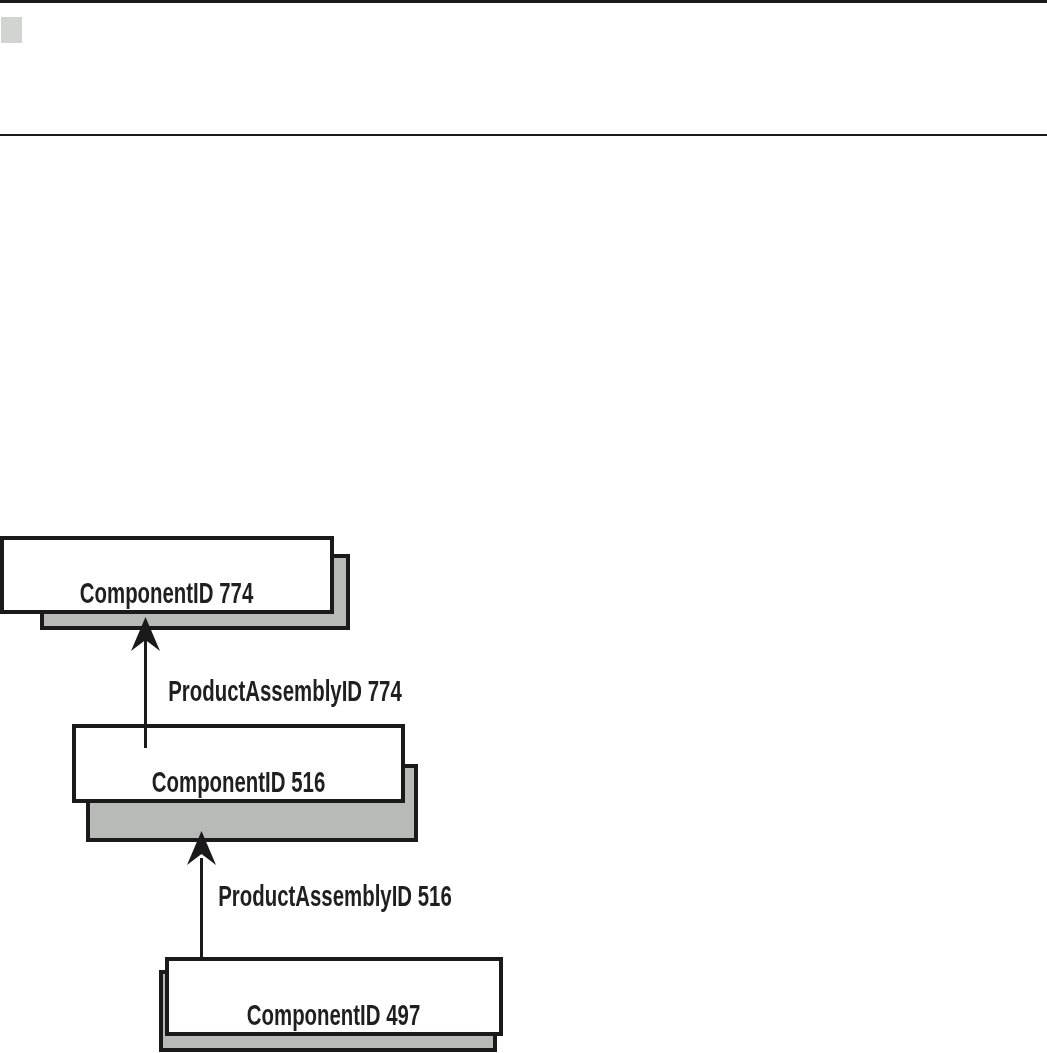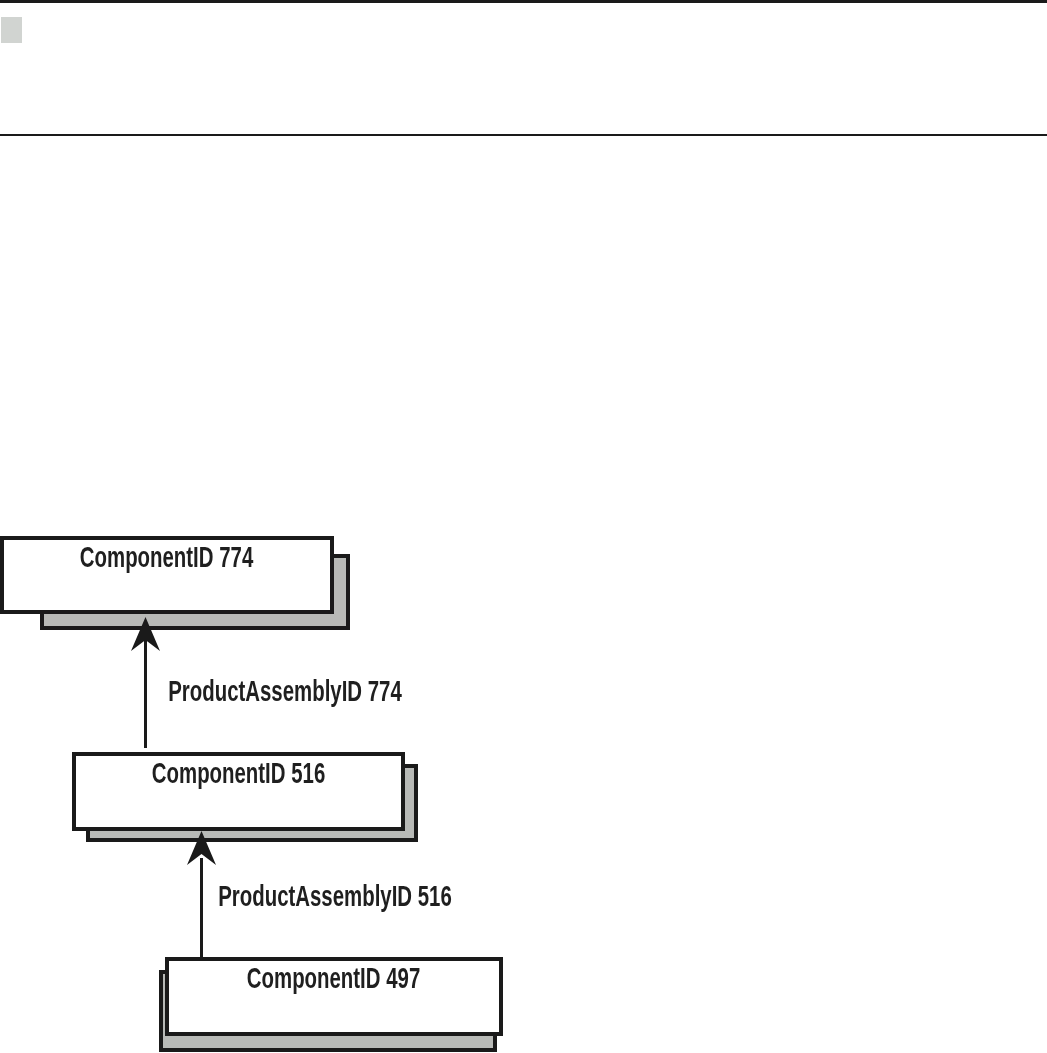--- a/index.html
+++ b/index.html
@@ -16,21 +16,21 @@
 
   .node-shadow {
     position: absolute;
     background: var(--shadow-fill, #b8bab7);
     border: 4px solid var(--ink, #1a1a1a);
   }
   .node-box {
     position: absolute;
     background: var(--box-fill, #ffffff);
     border: 4px solid var(--ink, #1a1a1a);
-    display: flex; align-items: flex-start; justify-content: center;
+    display: flex; align-items: flex-end; justify-content: center;
   }
   .node-label {
     font-weight: bold; font-size: 30px;
     color: var(--text, #1f1f1f);
     white-space: nowrap;
     display: inline-block;
     transform: scaleX(0.68);
     transform-origin: center;
   }
   .edge-label {
@@ -39,21 +39,21 @@
     color: var(--text, #1f1f1f);
     white-space: nowrap;
     transform: translate(-50%, -50%) scaleX(0.68);
     transform-origin: center;
   }
 
   
   .shadow-774 { left: 40px;  top: 554px; width: 310px; height: 76px; }
   .box-774    { left: 0px;   top: 536px; width: 334px; height: 78px; }
   .shadow-516 { left: 86px;  top: 764px; width: 332px; height: 78px; }
-  .box-516    { left: 72px;  top: 752px; width: 333px; height: 79px; }
+  .box-516    { left: 72px;  top: 724px; width: 333px; height: 79px; }
   .shadow-497 { left: 159px; top: 970px; width: 338px; height: 82px; }
   .box-497    { left: 144px; top: 957px; width: 338px; height: 79px; margin-left: 21px; }
 
   .edge-label-774 { left: 285px; top: 691px; }
   .edge-label-516 { left: 335px; top: 896px; }
 
   .arrow-layer { position: absolute; left: 0; top: 0; width: 1047px; height: 1053px; pointer-events: none; }
   .arrow-line { stroke: var(--ink, #1a1a1a); stroke-width: 3; }
   .arrow-head { fill: var(--ink, #1a1a1a); stroke: none; }
 </style>

